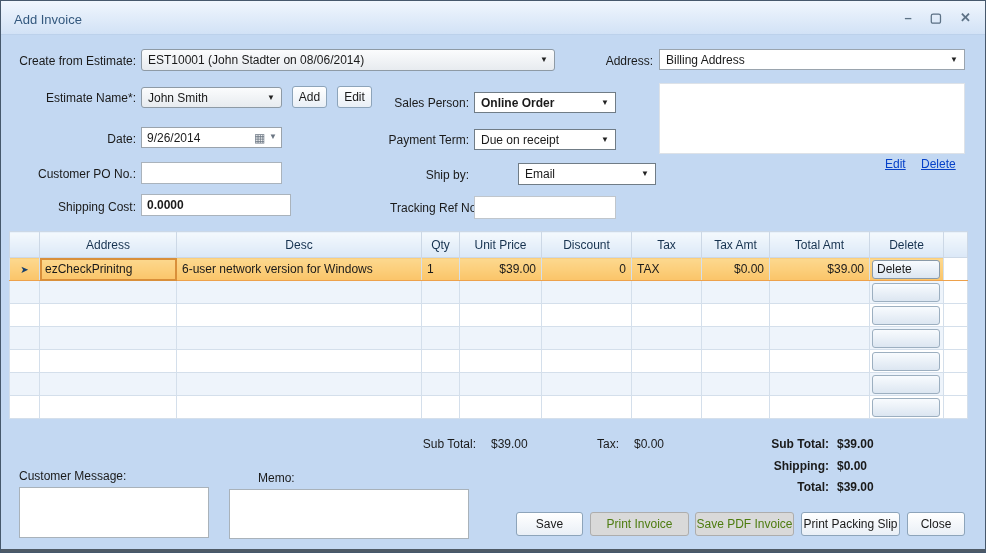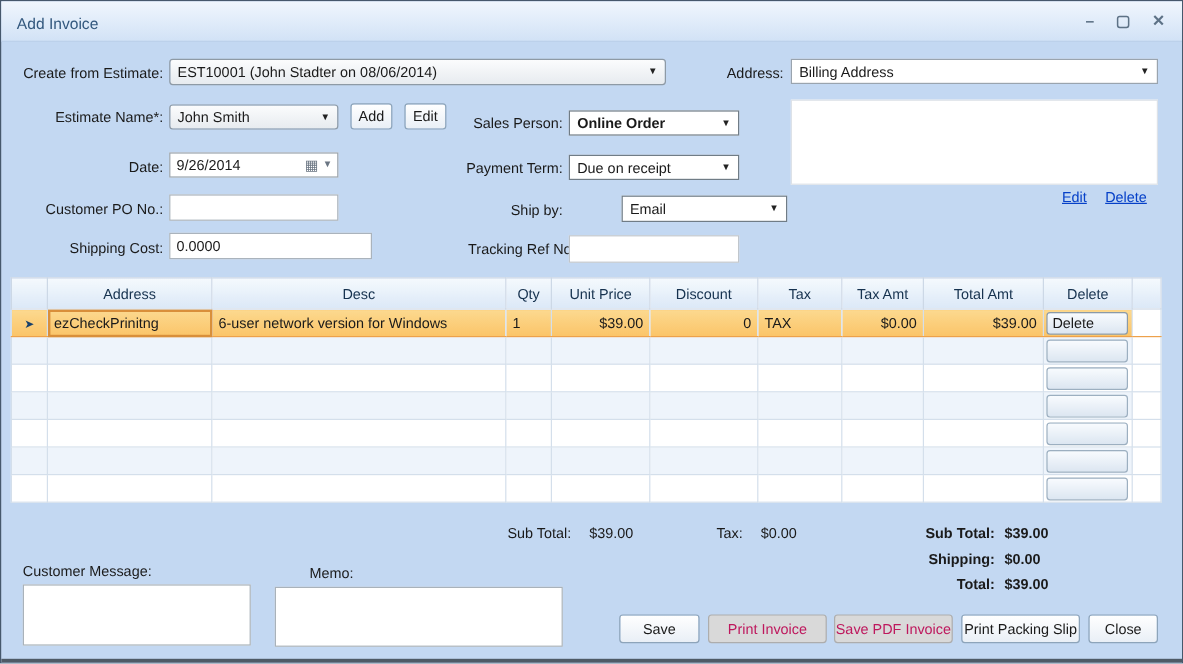--- a/index.html
+++ b/index.html
@@ -20,21 +20,21 @@
 
   .combo3d{position:absolute;box-sizing:border-box;display:flex;align-items:center;
     background:linear-gradient(#fbfcfd,#e7ebef);border:1px solid #8e9aa5;border-radius:3px;
     padding:0 6px;height:22px;}
   .comboflat{position:absolute;box-sizing:border-box;display:flex;align-items:center;
     background:#fff;border:1px solid #707c86;padding:0 6px;height:21px;}
   .combo-arrow{margin-left:auto;font-size:8px;color:#222;line-height:1;}
   .btn3d{position:absolute;box-sizing:border-box;text-align:center;
     background:linear-gradient(#ffffff,#e9eff6);border:1px solid #8da4ba;border-radius:3px;
     font:inherit;color:#1a1a1a;padding:0;}
-  .btn3d.disabled{background:#d9d9d9;border-color:#adadad;color:#be185d;}
+  .btn3d.disabled{background:#d9d9d9;border-color:#adadad;color:#4d7c0f;}
   .inputbox{position:absolute;box-sizing:border-box;background:#fff;border:1px solid #aab3bc;
     padding:0 5px;font:inherit;color:#1a1a1a;}
   .datefield{border:1px solid #9aa3ac;}
   .cal-icon{position:absolute;font-size:12px;color:#6b7683;line-height:1;}
   .addr-box{position:absolute;background:#fff;border:1px solid #dde2e8;box-sizing:border-box;}
   .link{position:absolute;color:#0540c8;text-decoration:underline;cursor:pointer;white-space:nowrap;}
 
   table.grid{position:absolute;left:8px;top:230px;border-collapse:collapse;table-layout:fixed;
     width:958px;background:#fff;border:1px solid #8fadcc;}
   table.grid th{background:linear-gradient(#f4f9fd,#dbe8f7);border:1px solid #ccd8e6;
@@ -88,21 +88,21 @@
     <span class="combo-arrow">▼</span>
   </div>
   <button class="btn3d" style="left:291px;top:85px;width:35px;height:22px;">Add</button>
   <button class="btn3d" style="left:336px;top:85px;width:35px;height:22px;">Edit</button>
 
   <input class="inputbox datefield" style="left: 140px; top: 126px; width: 141px; height: 21px;" value="9/26/2014">
   <span class="cal-icon" style="left:253px;top:131px;">▦</span>
   <span class="cal-icon" style="left:268px;top:132px;font-size:8px;">▼</span>
 
   <input class="inputbox" style="left: 140px; top: 161px; width: 141px; height: 22px;" value="">
-  <input class="inputbox" style="left: 140px; top: 193px; width: 169px; height: 22px;" value="0.0000">
+  <input class="inputbox" style="left: 140px; top: 193px; width: 150px; height: 22px; font-weight: bold;" value="0.0000">
 
   <div class="lbl" style="left:320px;width:148px;top:95px;">Sales Person:</div>
   <div class="lbl" style="left:320px;width:148px;top:132px;">Payment Term:</div>
   <div class="lbl" style="left:320px;width:148px;top:167px;">Ship by:</div>
   <div class="lbl" style="left:334px;width:148px;top:200px;">Tracking Ref No.:</div>
 
   <div class="comboflat" style="left:473px;top:91px;width:142px;font-weight:bold;">
     <span>Online Order</span>
     <span class="combo-arrow">▼</span>
   </div>

